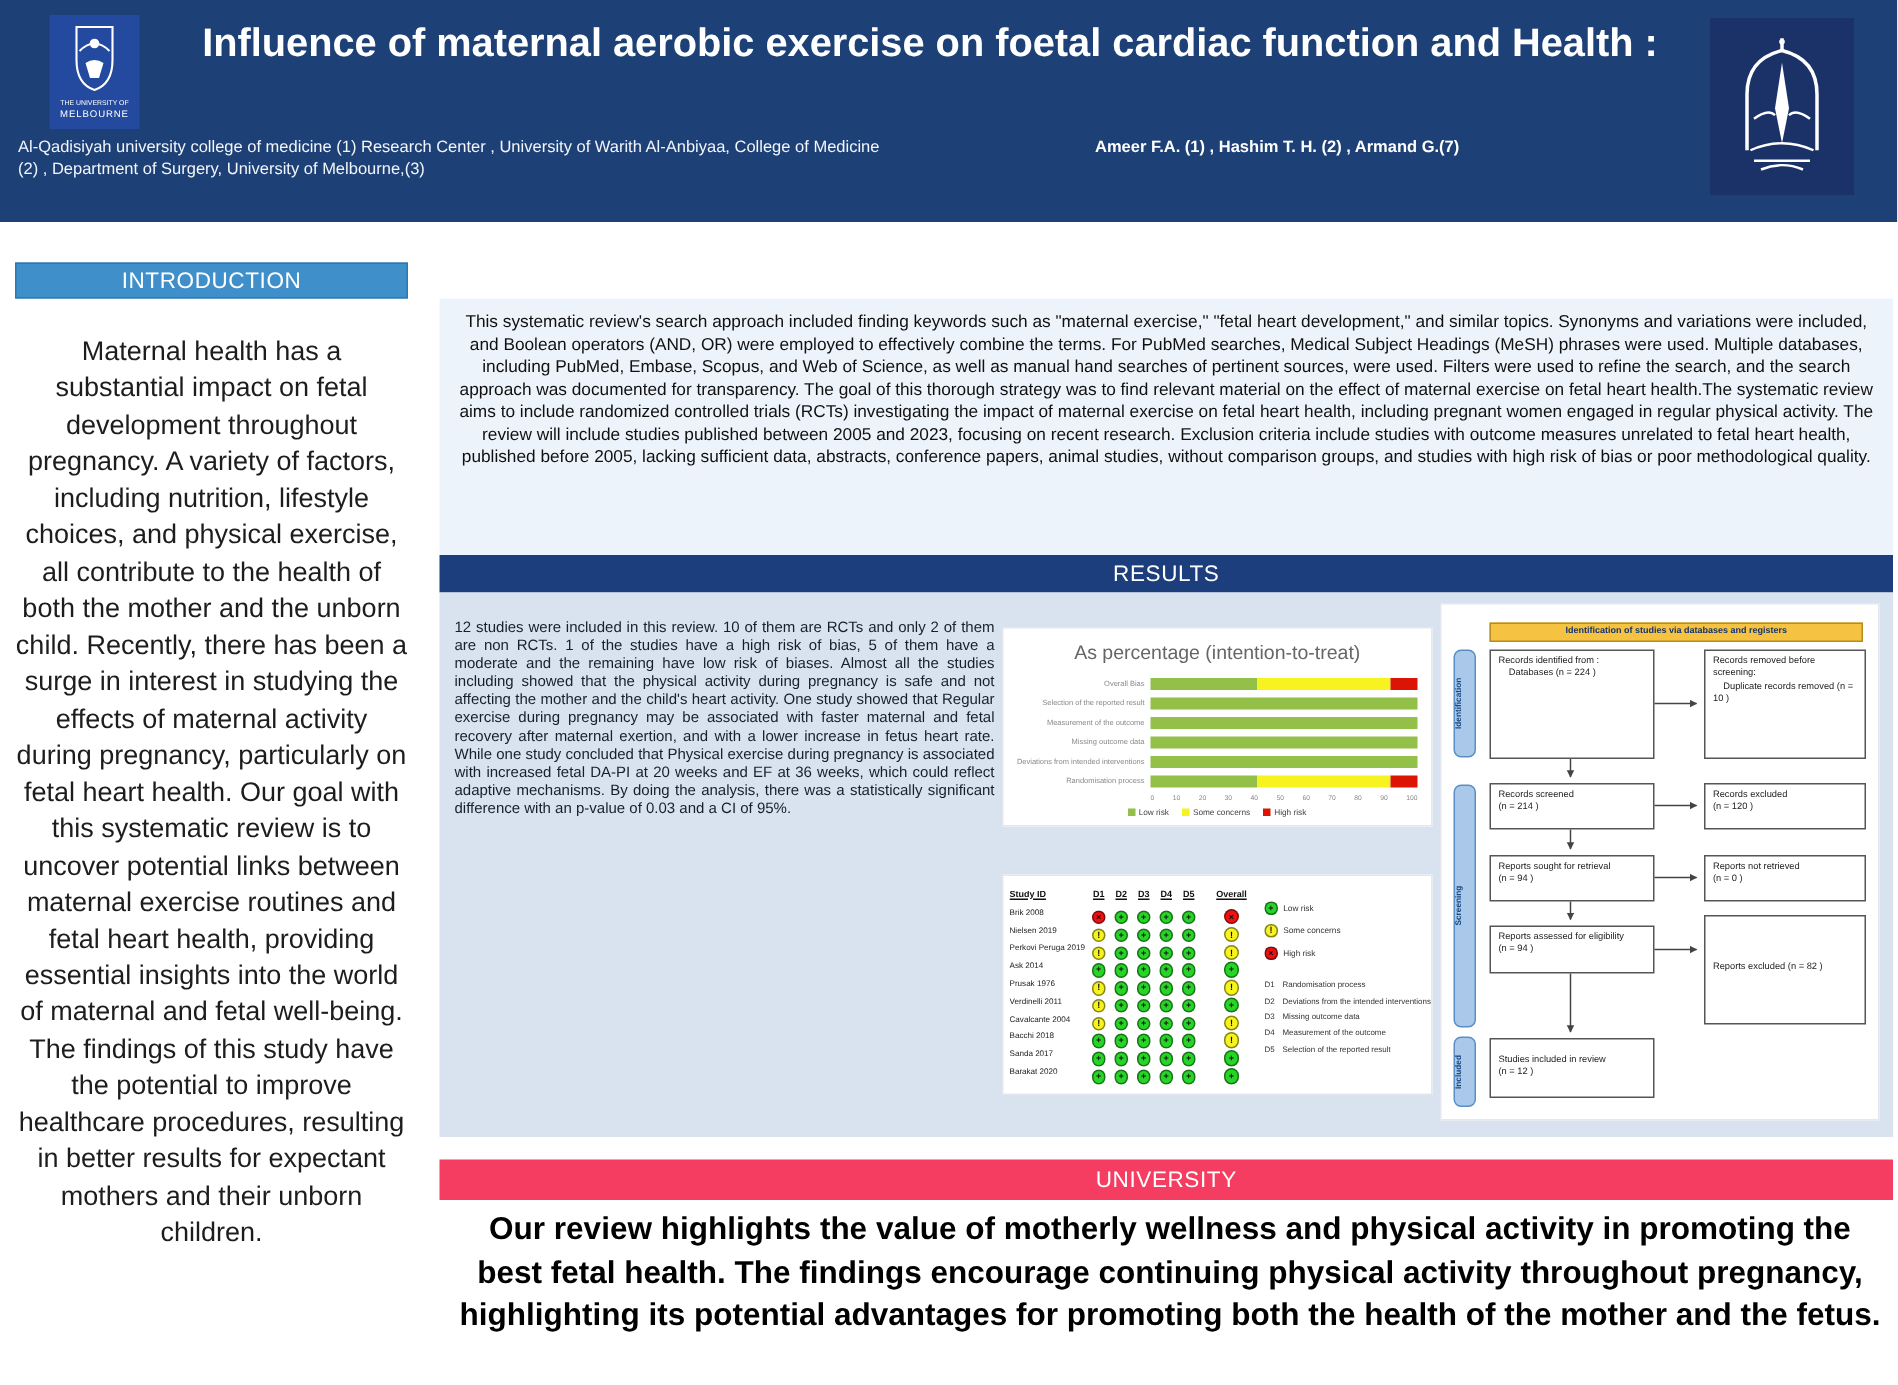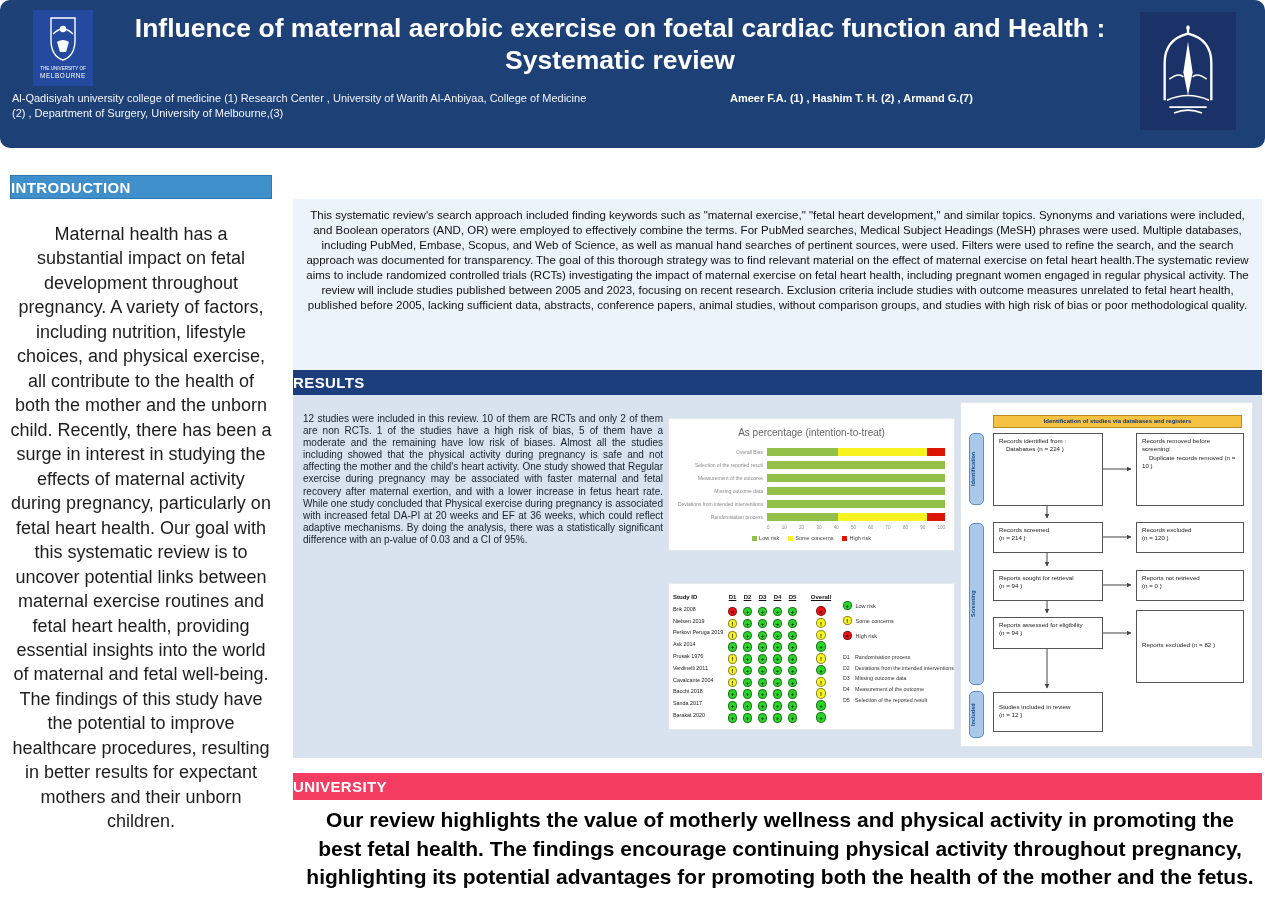--- a/index.html
+++ b/index.html
@@ -1,31 +1,31 @@
 <!DOCTYPE html>
 <html><head>
 <meta charset="utf-8">
 <style>
   html,body{margin:0;padding:0;background:#ffffff;}
   .poster{position:relative;width:1265px;height:923px;background:#ffffff;
           font-family:"Liberation Sans", sans-serif;overflow:hidden;}
 
   
-  .header{position:absolute;left:0;top:0;width:1265px;height:148px;background:#1d4076;border-radius:10px;}
+  .header{position:absolute;left:0;top:0;width:1265px;height:148px;background:#1d4076;}
   .mel-logo{position:absolute;left:33px;top:10px;width:60px;height:76px;background:#234a9e;
             display:flex;flex-direction:column;align-items:center;justify-content:flex-start;}
   .war-logo{position:absolute;left:1140px;top:12px;width:96px;height:118px;background:#1b3269;
             display:flex;align-items:center;justify-content:center;}
   .title-wrap{position:absolute;left:110px;top:12px;width:1020px;text-align:center;color:#ffffff;
               font-weight:bold;font-size:26.5px;line-height:1.22;}
   .affil{position:absolute;left:12px;top:91px;width:590px;color:#f2f5fa;font-size:11px;line-height:1.32;}
   .authors{position:absolute;left:730px;top:92px;color:#ffffff;font-size:11px;font-weight:bold;}
 
   
-  .bar{position:absolute;color:#ffffff;font-weight:bold;text-align:left;letter-spacing:.4px;}
+  .bar{position:absolute;color:#ffffff;font-weight:normal;text-align:center;letter-spacing:.4px;}
   .bar-intro{left:10px;top:175px;width:262px;height:24px;line-height:24px;font-size:15px;
              background:#3f8fcb;border:1px solid #2e77b0;box-sizing:border-box;}
   .bar-methods{left:293px;top:175px;width:969px;height:24px;line-height:24px;font-size:15px;
                background:#3f8fcb;border:1px solid #2e77b0;box-sizing:border-box;}
   .bar-results{left:293px;top:370px;width:969px;height:25px;line-height:25px;font-size:15px;background:#1c3e7c;}
   .bar-conclusion{left:293px;top:773px;width:969px;height:27px;line-height:27px;font-size:15px;background:#f43d60;}
 
   
   .intro-text{position:absolute;left:10px;top:222px;width:262px;height:652px;overflow:hidden;
               font-size:18px;line-height:1.36;text-align:center;color:#1d1d1d;}
@@ -37,21 +37,21 @@
   .conclusion-text{position:absolute;left:305px;top:806px;width:950px;font-size:21px;font-weight:bold;
                    line-height:1.36;text-align:center;color:#000000;}
 
   
   .card{position:absolute;background:#ffffff;border:1px solid #e3e7ee;box-sizing:border-box;}
   .card-summary{left:375px;top:23px;width:287px;height:133px;padding:5px 4px;}
   .card-traffic{left:375px;top:188px;width:287px;height:147px;padding:6px 4px;}
   .card-prisma{left:667px;top:7px;width:293px;height:345px;}
 
   
-  .bc-title{font-size:10px;color:#666;text-align:center;margin:3px 0 7px 0;}
+  .bc-title{font-size:13px;color:#666;text-align:center;margin:3px 0 7px 0;}
   .bc-row{display:flex;align-items:center;height:13px;}
   .bc-label{width:90px;font-size:5px;color:#8a8a8a;text-align:right;padding-right:4px;flex:none;
             white-space:nowrap;overflow:hidden;}
   .bc-track{width:178px;height:8px;display:flex;flex:none;}
   .bc-seg{height:100%;}
   .bc-axis{margin-left:94px;width:178px;display:flex;justify-content:space-between;font-size:4.5px;color:#888;margin-top:2px;}
   .bc-legend{display:flex;justify-content:center;gap:9px;margin-top:5px;font-size:5.5px;color:#444;align-items:center;}
   .bc-key{display:inline-block;width:5px;height:5px;margin-right:2px;vertical-align:middle;}
 
   
@@ -96,21 +96,20 @@
           <circle cx="30" cy="19" r="3.2" fill="#ffffff" stroke="none"></circle>
           <path d="M24 32 Q30 28 36 32 L33 42 H27 Z" fill="#ffffff" stroke="none"></path>
         </g>
         <text x="30" y="60" text-anchor="middle" fill="#ffffff" font-size="4.6">THE UNIVERSITY OF</text>
         <text x="30" y="68" text-anchor="middle" fill="#ffffff" font-size="6.4" letter-spacing="0.6">MELBOURNE</text>
       </svg>
     </div>
 
     <div class="title-wrap">
       <div>Influence of maternal aerobic exercise on foetal cardiac function and Health :</div>
-      <div>Systematic review</div>
     </div>
 
     <div class="affil">Al-Qadisiyah university college of medicine (1)  Research Center , University of Warith Al-Anbiyaa, College of Medicine (2) ,  Department of Surgery, University of Melbourne,(3)</div>
     <div class="authors">Ameer F.A. (1) , Hashim T. H. (2)  , Armand G.(7)</div>
 
     <div class="war-logo">
       <svg width="70" height="96" viewBox="0 0 60 82">
         <g fill="none" stroke="#ffffff" stroke-width="2">
           <path d="M10 66 V34 Q10 14 30 9 Q50 14 50 34 V66"></path>
           <path d="M30 9 V2"></path>

